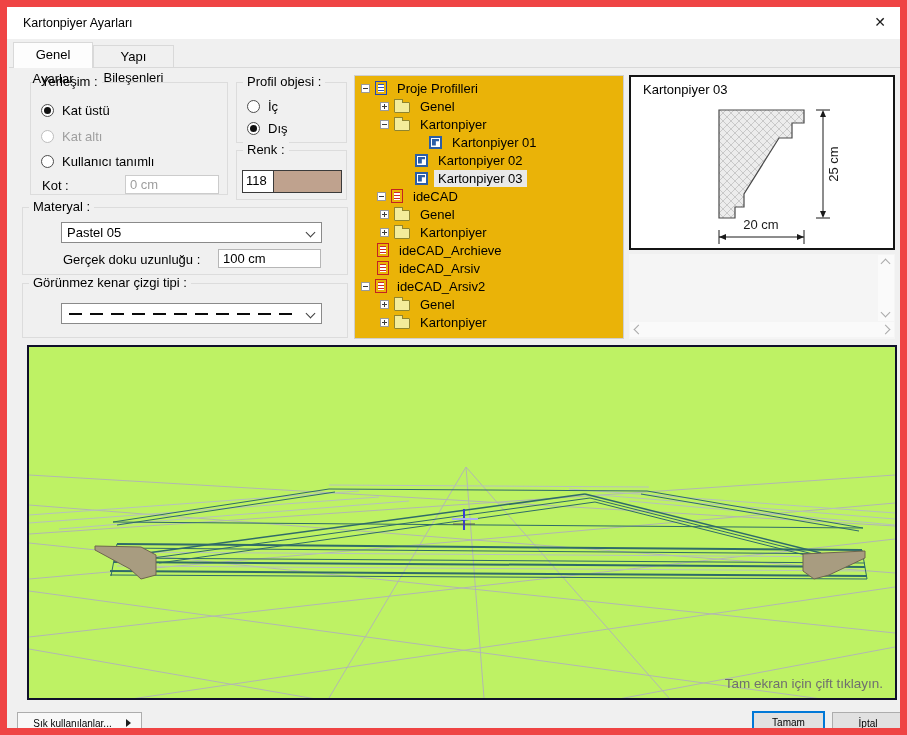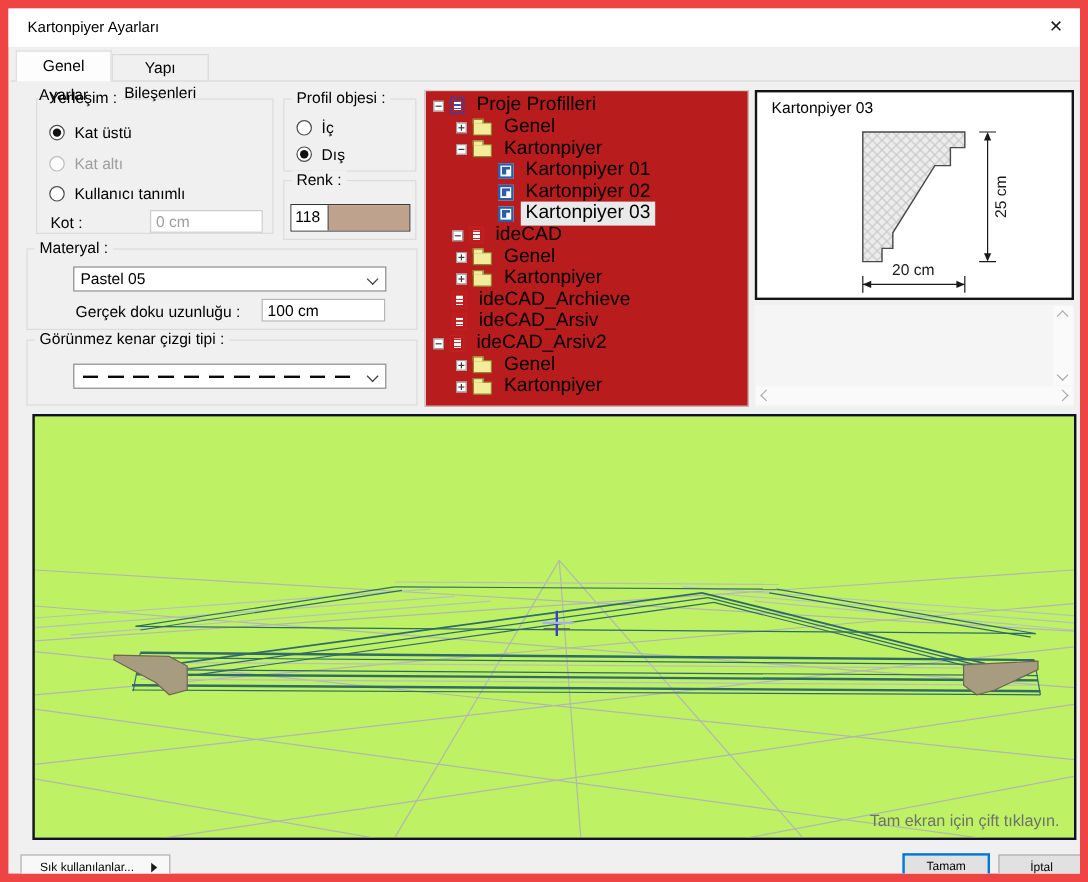--- a/index.html
+++ b/index.html
@@ -39,21 +39,21 @@
   .chev { position:absolute; right:7px; top:6px; width:7px; height:7px; border-right:1.6px solid #3e3e3e; border-bottom:1.6px solid #3e3e3e; transform:rotate(45deg); }
   .dashline { position:absolute; left:7px; top:9px; width:228px; height:2px;
      background:repeating-linear-gradient(90deg,#0a0a0a 0 13px,transparent 13px 21px); }
 
   
   .color-ctl { position:absolute; left:5px; top:19px; width:100px; height:23px; border:1px solid #3a3a3a; display:flex; background:#fff; }
   .color-ctl .idx { width:31px; border-right:1px solid #3a3a3a; padding:2px 2px 0 3px; background:#fff; }
   .color-ctl .swatch { flex:1; }
 
   
-  .tree { position:absolute; left:347px; top:68px; width:270px; height:264px; background:#b91c1c; border:1px solid #cfcfcf; overflow:hidden; padding-top:3px; font-size:16px; }
+  .tree { position:absolute; left:347px; top:68px; width:270px; height:264px; background:#eab308; border:1px solid #cfcfcf; overflow:hidden; padding-top:3px; font-size:13px; }
   .trow { position:relative; height:18px; display:flex; align-items:center; }
   .texp { width:9px; height:9px; border:1px solid #9a9a9a; background:#fff; position:relative; flex:none; margin-right:5px; }
   .texp i { position:absolute; left:1px; top:3px; width:5px; height:1px; background:#3c3c3c; }
   .texp i.v { left:3px; top:1px; width:1px; height:5px; }
   .ticon { flex:none; margin-right:6px; }
   .ticon.doc { width:12px; height:14px; border:1px solid #2247b6; background:#fff; padding:2px 2px;
      background-image:repeating-linear-gradient(180deg,transparent 0 2px,#2a52c4 2px 3px); background-clip:content-box; }
   .ticon.doc.red { border-color:#c32222; background-image:repeating-linear-gradient(180deg,transparent 0 2px,#d02a2a 2px 3px); }
   .ticon.folder { width:16px; height:11px; background:#f3ec9a; border:1px solid #8f852f; border-radius:1px; position:relative; margin-top:2px; }
   .ticon.folder:before { content:""; position:absolute; left:-1px; top:-4px; width:7px; height:3px; background:#f3ec9a; border:1px solid #8f852f; border-bottom:none; }
@@ -176,21 +176,21 @@
         <span class="ticon folder"></span>
         <span class="tlabel">Genel</span>
       </div>
       <div class="trow" style="padding-left: 25px;">
         <span class="texp">
           <i></i>
         </span>
         <span class="ticon folder"></span>
         <span class="tlabel">Kartonpiyer</span>
       </div>
-      <div class="trow" style="padding-left: 44px;">
+      <div class="trow" style="padding-left: 44px; margin-left: 14px;">
         <span style="width: 16px; flex: 0 0 auto;"></span>
         <span class="ticon profile"></span>
         <span class="tlabel">Kartonpiyer 01</span>
       </div>
       <div class="trow" style="padding-left: 44px;">
         <span style="width: 16px; flex: 0 0 auto;"></span>
         <span class="ticon profile"></span>
         <span class="tlabel">Kartonpiyer 02</span>
       </div>
       <div class="trow" style="padding-left: 44px;">

